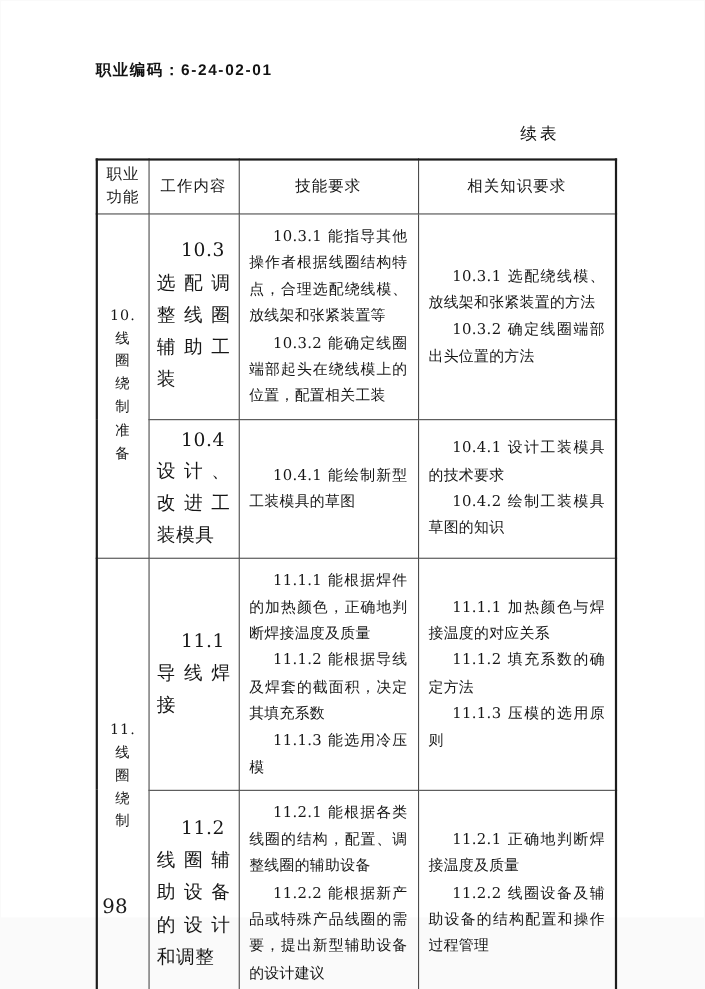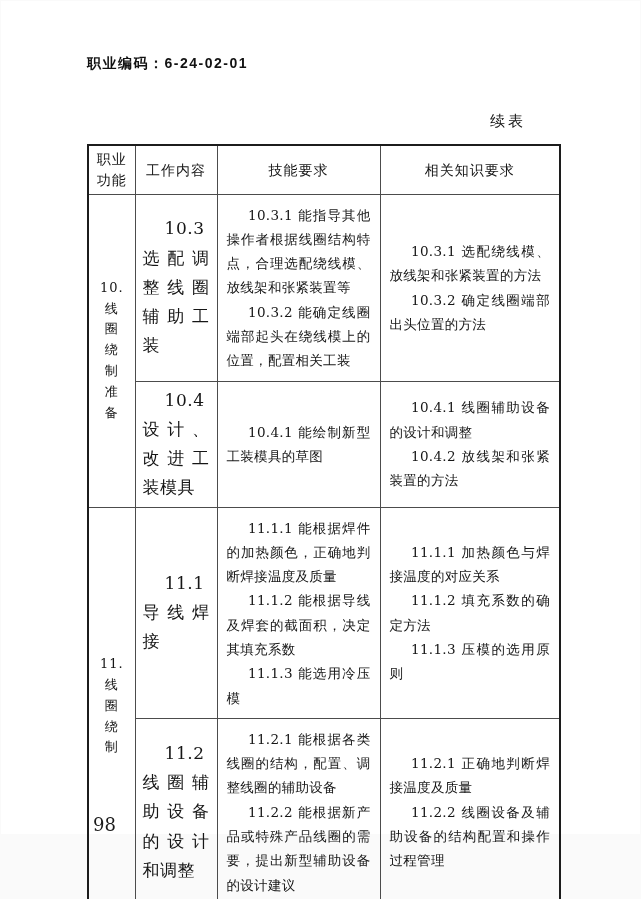--- a/index.html
+++ b/index.html
@@ -7,21 +7,21 @@
     width:641px;height:899px;background:#fafafa;position:relative;
     font-family:"DejaVu Serif","Liberation Serif",serif;color:#161616;
   }
   .sheet{position:absolute;left:1px;top:1px;width:639px;height:833px;background:#ffffff;}
   .doc-code{
     position:absolute;left:86px;top:54px;
     font-family:"Liberation Sans","DejaVu Sans",sans-serif;
     font-weight:bold;font-size:14px;letter-spacing:1.5px;color:#121212;
   }
   .continued{
-    position:absolute;left:489px;top:111px;
+    position:absolute;left:472px;top:111px;
     font-size:15px;letter-spacing:3px;color:#121212;
   }
   table.std{
     position:absolute;left:86px;top:143px;width:472px;
     border-collapse:collapse;table-layout:fixed;
     border:2px solid #1c1c1c;
   }
   table.std th,table.std td{
     border:1px solid #4c4c4c;
     vertical-align:middle;
@@ -109,22 +109,22 @@
     </tr>
 
     <tr class="h-r2">
       <td class="work">
         <p>10.4 设计、改进工装模具</p>
       </td>
       <td class="req">
         <p>10.4.1 能绘制新型工装模具的草图</p>
       </td>
       <td class="req">
-        <p>10.4.1 线圈辅助设备的设计和调整</p>
-        <p>10.4.2 放线架和张紧装置的方法</p>
+        <p>10.4.1 设计工装模具的技术要求</p>
+        <p>10.4.2 绘制工装模具草图的知识</p>
       </td>
     </tr>
 
     <tr class="h-r3">
       <td class="func" rowspan="2">11.
 线
 圈
 绕
 制</td>
       <td class="work">

